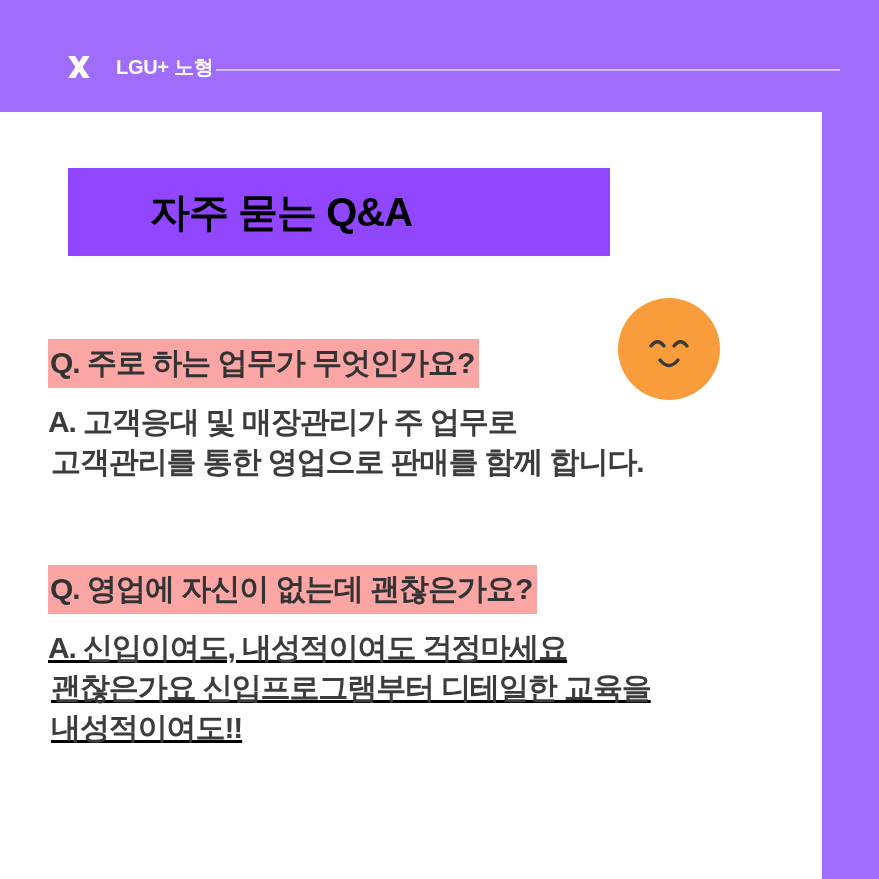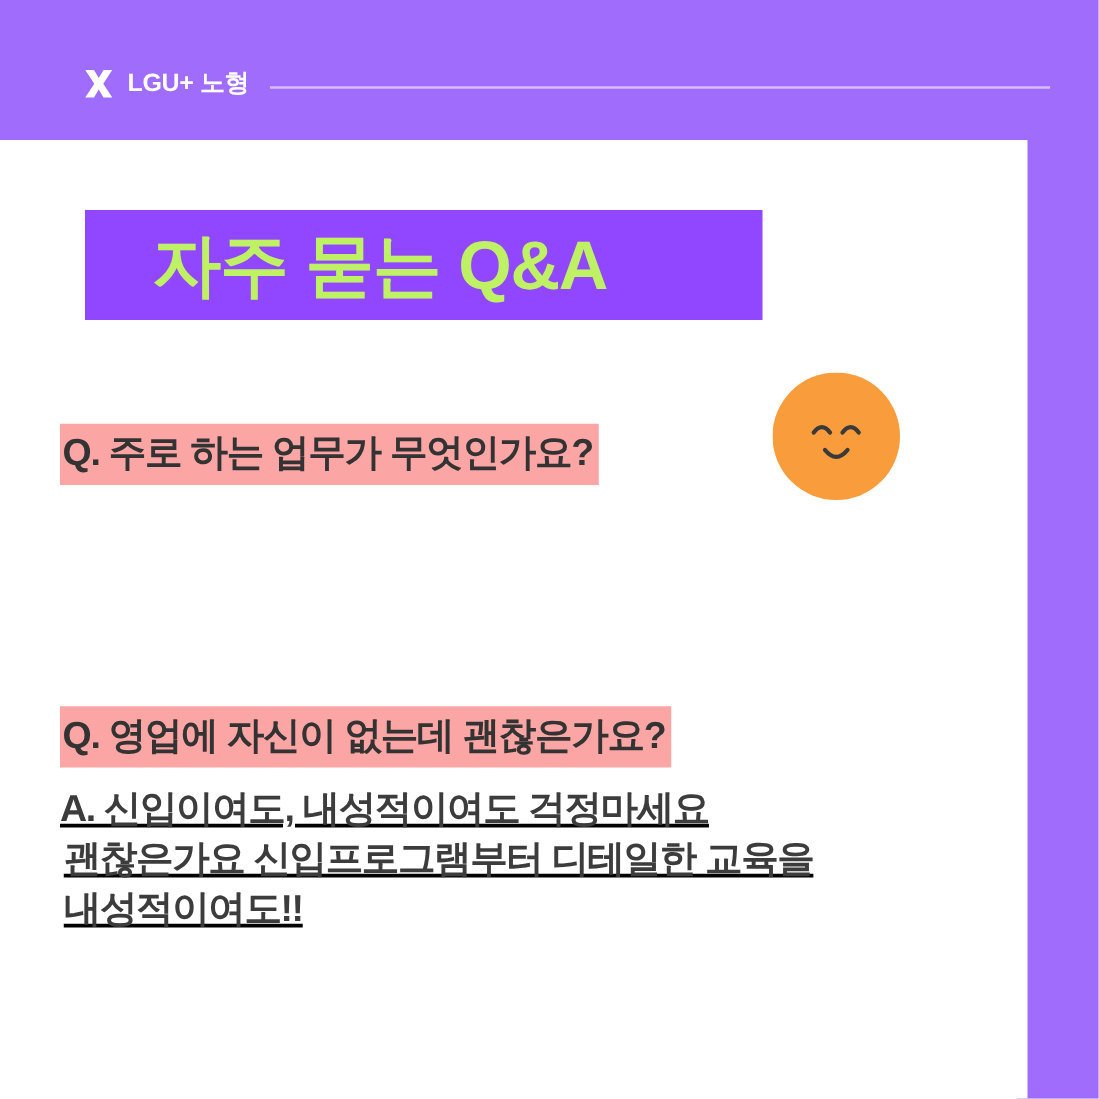--- a/index.html
+++ b/index.html
@@ -28,21 +28,21 @@
     top: 0;
     width: 879px;
     height: 112px;
   }
   #brand {
     position: absolute;
     left: 66px;
     top: 54px;
     display: flex;
     align-items: center;
-    gap: 10px;
+    gap: 24px;
   }
   #brand-mark {
     width: 26px;
     height: 26px;
     display: block;
   }
   #brand-name {
     color: #ffffff;
     font-size: 20px;
     font-weight: bold;
@@ -76,26 +76,27 @@
     top: 56px;            
     width: 542px;
     height: 88px;
     background: #9146ff;
     display: flex;
     align-items: center;
     padding-left: 54px;
     box-sizing: border-box;
   }
   #title-text {
-    color: #bef264;
-    font-size: 55px;
+    color: #000000;
+    font-size: 40px;
     font-weight: bold;
     letter-spacing: -1px;
     line-height: 1;
     white-space: nowrap;
+    margin-left: 28px;
   }
 
   
   #smiley {
     position: absolute;
     left: 618px;
     top: 186px;           
     width: 102px;
     height: 102px;
   }
@@ -151,20 +152,24 @@
 
     <svg id="smiley" viewBox="0 0 102 102">
       <circle cx="51" cy="51" r="51" fill="#f99c3c"></circle>
       <path d="M33 48 q6.5 -8.5 13 0" stroke="#3a3a3a" stroke-width="3.4" fill="none" stroke-linecap="round"></path>
       <path d="M56 48 q6.5 -8.5 13 0" stroke="#3a3a3a" stroke-width="3.4" fill="none" stroke-linecap="round"></path>
       <path d="M42 62 q9 11 18 0" stroke="#3a3a3a" stroke-width="3.4" fill="none" stroke-linecap="round"></path>
     </svg>
 
     <div class="qa-block" id="qa-1">
       <div class="q-line">Q. 주로 하는 업무가 무엇인가요?</div>
+      <div class="a-block">
+        <span class="a-line">A. 고객응대 및 매장관리가 주 업무로</span>
+        <span class="a-line indent">고객관리를 통한 영업으로 판매를 함께 합니다.</span>
+      </div>
     </div>
 
     <div class="qa-block" id="qa-2">
       <div class="q-line">Q. 영업에 자신이 없는데 괜찮은가요?</div>
       <div class="a-block">
         <span class="a-line">A. 신입이여도, 내성적이여도 걱정마세요</span>
         <span class="a-line indent">괜찮은가요 신입프로그램부터 디테일한 교육을</span>
         <span class="a-line indent">내성적이여도!!</span>
       </div>
     </div>

